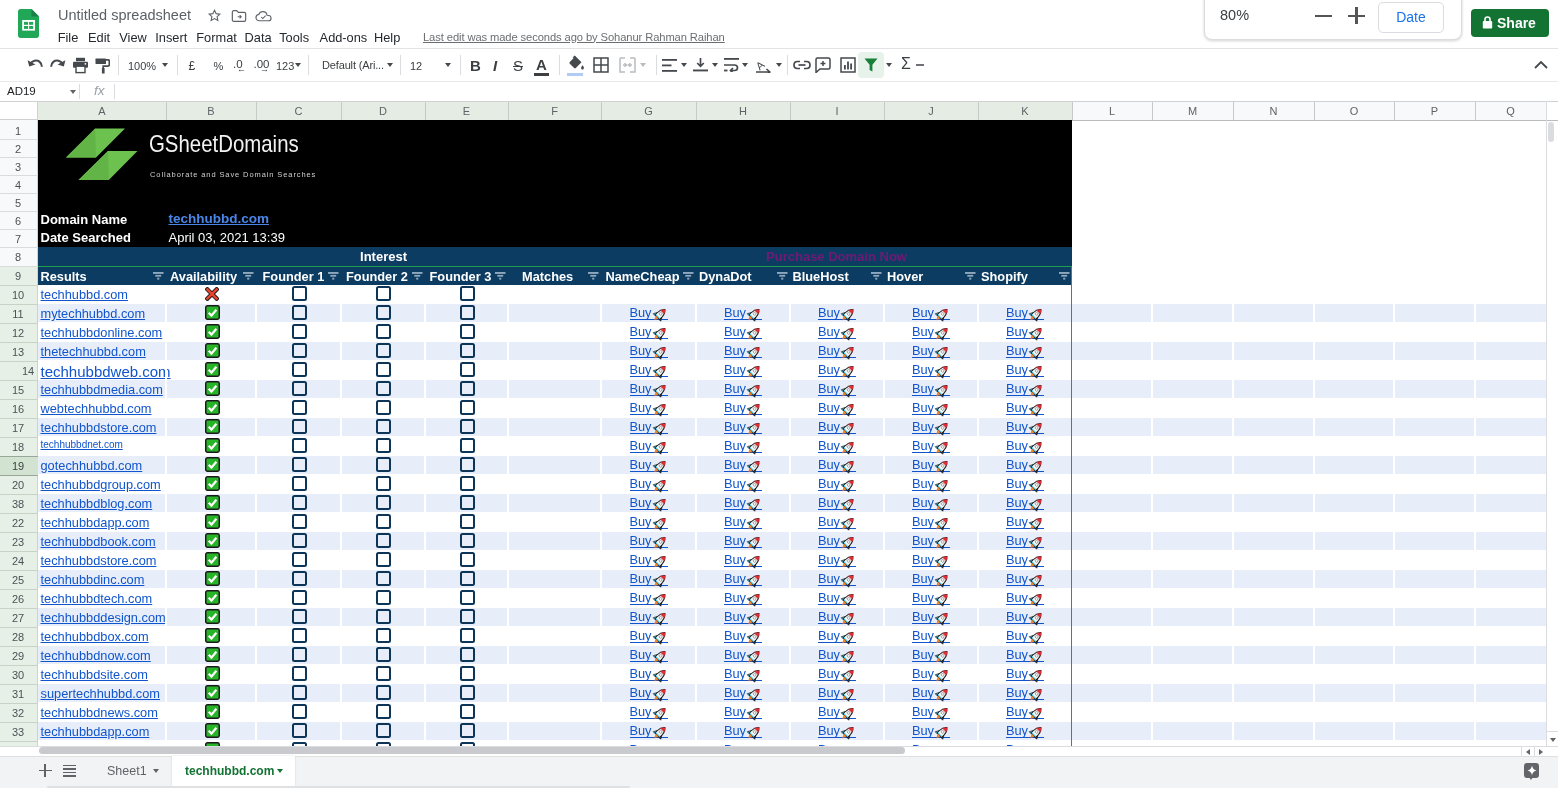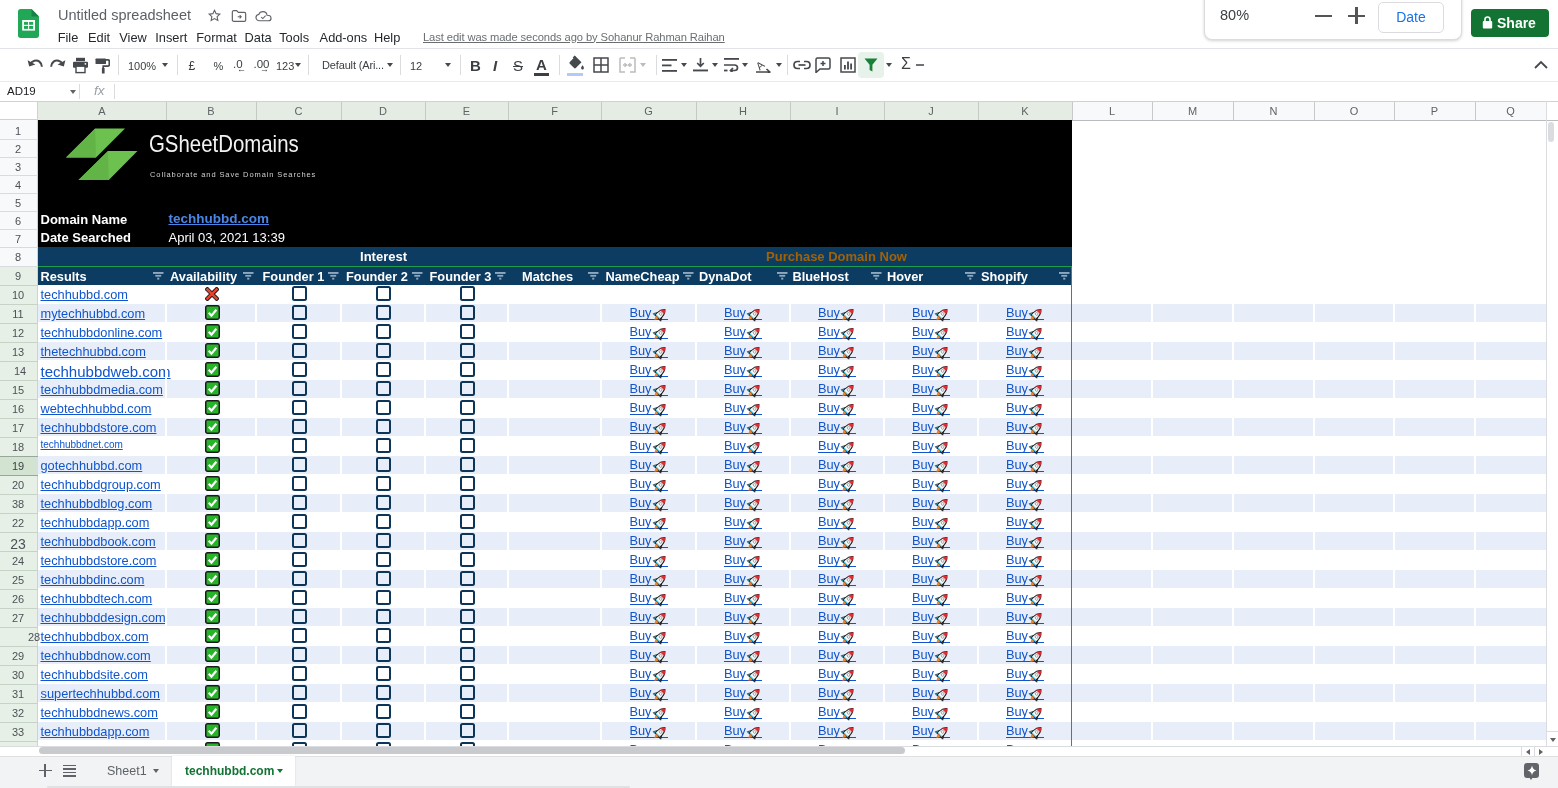--- a/index.html
+++ b/index.html
@@ -265,49 +265,49 @@
 <div class="ab" style="left:0;top:269.5px;width:36px;text-align:center;font-size:11px;color:#4d5156;">9</div>
 <div class="ab" style="left:0;top:284.5px;width:38px;height:1px;background:#c6d3c6;"></div>
 <div class="ab" style="left:0;top:289px;width:36px;text-align:center;font-size:11px;color:#4d5156;">10</div>
 <div class="ab" style="left:0;top:303.5px;width:38px;height:1px;background:#c6d3c6;"></div>
 <div class="ab" style="left:0;top:308px;width:36px;text-align:center;font-size:11px;color:#4d5156;">11</div>
 <div class="ab" style="left:0;top:322.5px;width:38px;height:1px;background:#c6d3c6;"></div>
 <div class="ab" style="left:0;top:327px;width:36px;text-align:center;font-size:11px;color:#4d5156;">12</div>
 <div class="ab" style="left:0;top:341.5px;width:38px;height:1px;background:#c6d3c6;"></div>
 <div class="ab" style="left:0;top:346px;width:36px;text-align:center;font-size:11px;color:#4d5156;">13</div>
 <div class="ab" style="left:0;top:360.5px;width:38px;height:1px;background:#c6d3c6;"></div>
-<div class="ab" style="left:0;top:365px;width:40px;text-align:center;font-size:11px;color:#4d5156;">14</div>
+<div class="ab" style="left:0;top:365px;width:56px;text-align:center;font-size:11px;color:#4d5156;">14</div>
 <div class="ab" style="left:0;top:379.5px;width:38px;height:1px;background:#c6d3c6;"></div>
 <div class="ab" style="left:0;top:384px;width:36px;text-align:center;font-size:11px;color:#4d5156;">15</div>
 <div class="ab" style="left:0;top:398.5px;width:38px;height:1px;background:#c6d3c6;"></div>
 <div class="ab" style="left:0;top:403px;width:36px;text-align:center;font-size:11px;color:#4d5156;">16</div>
 <div class="ab" style="left:0;top:417.5px;width:38px;height:1px;background:#c6d3c6;"></div>
 <div class="ab" style="left:0;top:422px;width:36px;text-align:center;font-size:11px;color:#4d5156;">17</div>
 <div class="ab" style="left:0;top:436.5px;width:38px;height:1px;background:#c6d3c6;"></div>
 <div class="ab" style="left:0;top:441px;width:36px;text-align:center;font-size:11px;color:#4d5156;">18</div>
 <div class="ab" style="left:0;top:455.5px;width:38px;height:1px;background:#c6d3c6;"></div>
 <div class="ab" style="left:0;top:460px;width:36px;text-align:center;font-size:11px;color:#4d5156;">19</div>
 <div class="ab" style="left:0;top:474.5px;width:38px;height:1px;background:#c6d3c6;"></div>
 <div class="ab" style="left:0;top:479px;width:36px;text-align:center;font-size:11px;color:#4d5156;">20</div>
 <div class="ab" style="left:0;top:493.5px;width:38px;height:1px;background:#c6d3c6;"></div>
 <div class="ab" style="left:0;top:498px;width:36px;text-align:center;font-size:11px;color:#4d5156;">38</div>
 <div class="ab" style="left:0;top:512.5px;width:38px;height:1px;background:#c6d3c6;"></div>
 <div class="ab" style="left:0;top:517px;width:36px;text-align:center;font-size:11px;color:#4d5156;">22</div>
 <div class="ab" style="left:0;top:531.5px;width:38px;height:1px;background:#c6d3c6;"></div>
-<div class="ab" style="left:0;top:536px;width:36px;text-align:center;font-size:14px;color:#4d5156;">23</div>
+<div class="ab" style="left:0;top:536px;width:36px;text-align:center;font-size:11px;color:#4d5156;">23</div>
 <div class="ab" style="left:0;top:550.5px;width:38px;height:1px;background:#c6d3c6;"></div>
 <div class="ab" style="left:0;top:555px;width:36px;text-align:center;font-size:11px;color:#4d5156;">24</div>
 <div class="ab" style="left:0;top:569.5px;width:38px;height:1px;background:#c6d3c6;"></div>
 <div class="ab" style="left:0;top:574px;width:36px;text-align:center;font-size:11px;color:#4d5156;">25</div>
 <div class="ab" style="left:0;top:588.5px;width:38px;height:1px;background:#c6d3c6;"></div>
 <div class="ab" style="left:0;top:593px;width:36px;text-align:center;font-size:11px;color:#4d5156;">26</div>
 <div class="ab" style="left:0;top:607.5px;width:38px;height:1px;background:#c6d3c6;"></div>
 <div class="ab" style="left:0;top:612px;width:36px;text-align:center;font-size:11px;color:#4d5156;">27</div>
 <div class="ab" style="left:0;top:626.5px;width:38px;height:1px;background:#c6d3c6;"></div>
-<div class="ab" style="left:0;top:631px;width:36px;text-align:center;font-size:11px;color:#4d5156;padding-left:16px;">28</div>
+<div class="ab" style="left:0;top:631px;width:36px;text-align:center;font-size:11px;color:#4d5156;">28</div>
 <div class="ab" style="left:0;top:645.5px;width:38px;height:1px;background:#c6d3c6;"></div>
 <div class="ab" style="left:0;top:650px;width:36px;text-align:center;font-size:11px;color:#4d5156;">29</div>
 <div class="ab" style="left:0;top:664.5px;width:38px;height:1px;background:#c6d3c6;"></div>
 <div class="ab" style="left:0;top:669px;width:36px;text-align:center;font-size:11px;color:#4d5156;">30</div>
 <div class="ab" style="left:0;top:683.5px;width:38px;height:1px;background:#c6d3c6;"></div>
 <div class="ab" style="left:0;top:688px;width:36px;text-align:center;font-size:11px;color:#4d5156;">31</div>
 <div class="ab" style="left:0;top:702.5px;width:38px;height:1px;background:#c6d3c6;"></div>
 <div class="ab" style="left:0;top:707px;width:36px;text-align:center;font-size:11px;color:#4d5156;">32</div>
 <div class="ab" style="left:0;top:721.5px;width:38px;height:1px;background:#c6d3c6;"></div>
 <div class="ab" style="left:0;top:726px;width:36px;text-align:center;font-size:11px;color:#4d5156;">33</div>
@@ -322,21 +322,21 @@
 <path d="M48 27 L48.8 56 L18.5 56 Z" fill="#63b447"></path>
 </svg>
 <div class="ab" style="left:149px;top:130px;font-size:24px;color:#f2f2f2;transform:scale(0.85,1);transform-origin:0 0;">GSheetDomains</div>
 <div class="ab" style="left:150px;top:169.5px;font-size:7.5px;color:#cfcfcf;letter-spacing:0.9px;">Collaborate and Save Domain Searches</div>
 <div class="ab" style="left:40.5px;top:211.5px;font-size:13px;font-weight:bold;color:#fff;">Domain Name</div>
 <div class="ab" style="left:168.5px;top:210.5px;font-size:13.5px;font-weight:bold;color:#4a86e8;text-decoration:underline;">techhubbd.com</div>
 <div class="ab" style="left:40.5px;top:230px;font-size:13px;font-weight:bold;color:#fff;">Date Searched</div>
 <div class="ab" style="left:168.5px;top:230px;font-size:13px;color:#fff;">April 03, 2021 13:39</div>
 <div class="ab" style="left:38px;top:246.5px;width:1034px;height:19px;background:#0d3c63;"></div>
 <div class="ab" style="left:383.5px;top:249px;transform:translateX(-50%);font-size:13px;font-weight:bold;color:#fff;">Interest</div>
-<div class="ab" style="left:836.5px;top:249px;transform:translateX(-50%);font-size:13px;font-weight:bold;color:#a16207;">Purchase Domain Now</div>
+<div class="ab" style="left:836.5px;top:249px;transform:translateX(-50%);font-size:13px;font-weight:bold;color:#701a75;">Purchase Domain Now</div>
 <div class="ab" style="left:38px;top:265.5px;width:1034px;height:1.5px;background:#1e9e4c;"></div>
 <div class="ab" style="left:38px;top:267px;width:1034px;height:17.5px;background:#0d3c63;"></div>
 <div class="ab" style="left:40.5px;top:268.5px;font-size:12.8px;font-weight:bold;color:#fff;">Results</div>
 <div class="ab" style="left:170px;top:268.5px;font-size:12.8px;font-weight:bold;color:#fff;">Availability</div>
 <div class="ab" style="left:262.5px;top:268.5px;font-size:12.8px;font-weight:bold;color:#fff;">Founder 1</div>
 <div class="ab" style="left:346px;top:268.5px;font-size:12.8px;font-weight:bold;color:#fff;">Founder 2</div>
 <div class="ab" style="left:429.5px;top:268.5px;font-size:12.8px;font-weight:bold;color:#fff;">Founder 3</div>
 <div class="ab" style="left:522px;top:268.5px;font-size:12.8px;font-weight:bold;color:#fff;">Matches</div>
 <div class="ab" style="left:605.5px;top:268.5px;font-size:12.8px;font-weight:bold;color:#fff;">NameCheap</div>
 <div class="ab" style="left:699px;top:268.5px;font-size:12.8px;font-weight:bold;color:#fff;">DynaDot</div>

